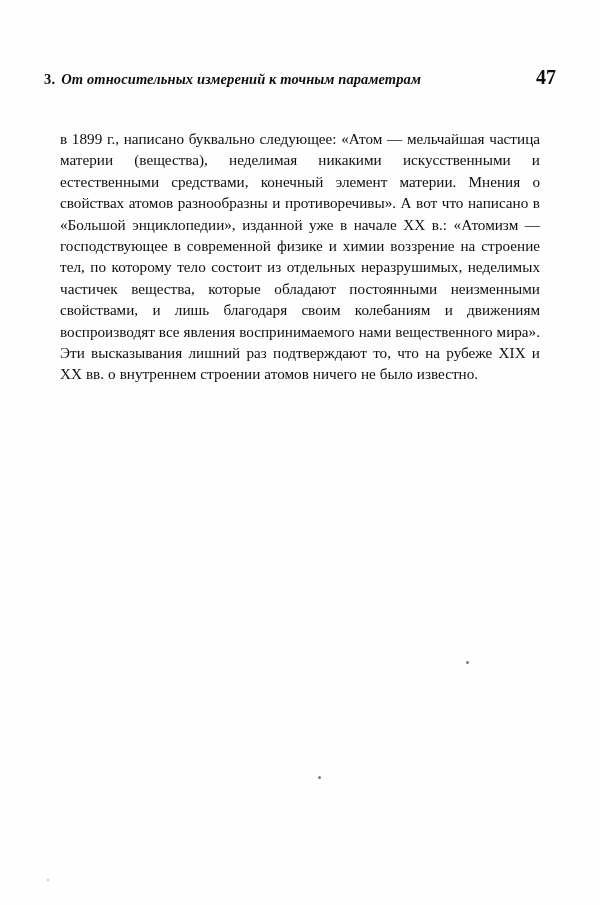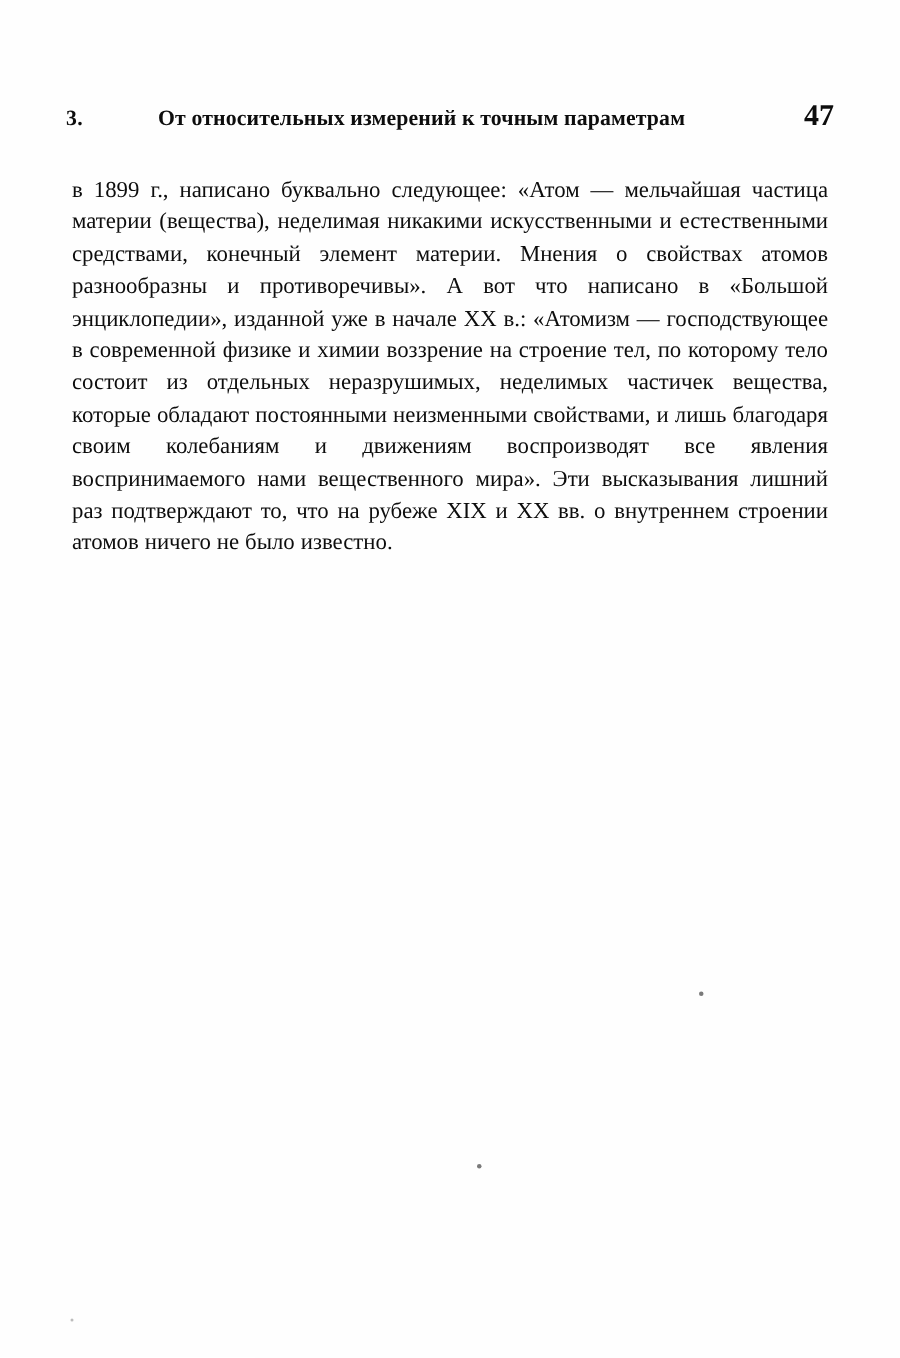--- a/index.html
+++ b/index.html
@@ -37,43 +37,43 @@
     align-items: baseline;
     gap: 6px;
     white-space: nowrap;
   }
   .chapter-num {
     font-weight: bold;
     font-size: 14.5px;
     letter-spacing: 0.2px;
   }
   .chapter-title {
+    font-style: italic;
     font-weight: bold;
     font-size: 14.5px;
     letter-spacing: 0.1px;
-    margin-left: 44px;
   }
   .page-number {
     font-weight: bold;
     font-size: 20px;
   }
   .body-text {
     position: absolute;
     left: 44px;
     top: 112px;
     width: 512px;
     font-size: 15.2px;
     line-height: 21.4px;
     text-align: justify;
     text-justify: inter-word;
     hyphens: manual;
     word-spacing: 0.2px;
   }
   .body-text p {
-    margin: 4px;
+    margin: 16px;
   }
   .speck {
     position: absolute;
     background: #7a7a7a;
     border-radius: 50%;
   }
   .speck-a { left: 466px; top: 661px; width: 3px; height: 3px; }
   .speck-b { left: 318px; top: 776px; width: 3px; height: 3px; }
   .speck-c { left: 47px; top: 879px; width: 2px; height: 2px; opacity: .5; }
 </style>

